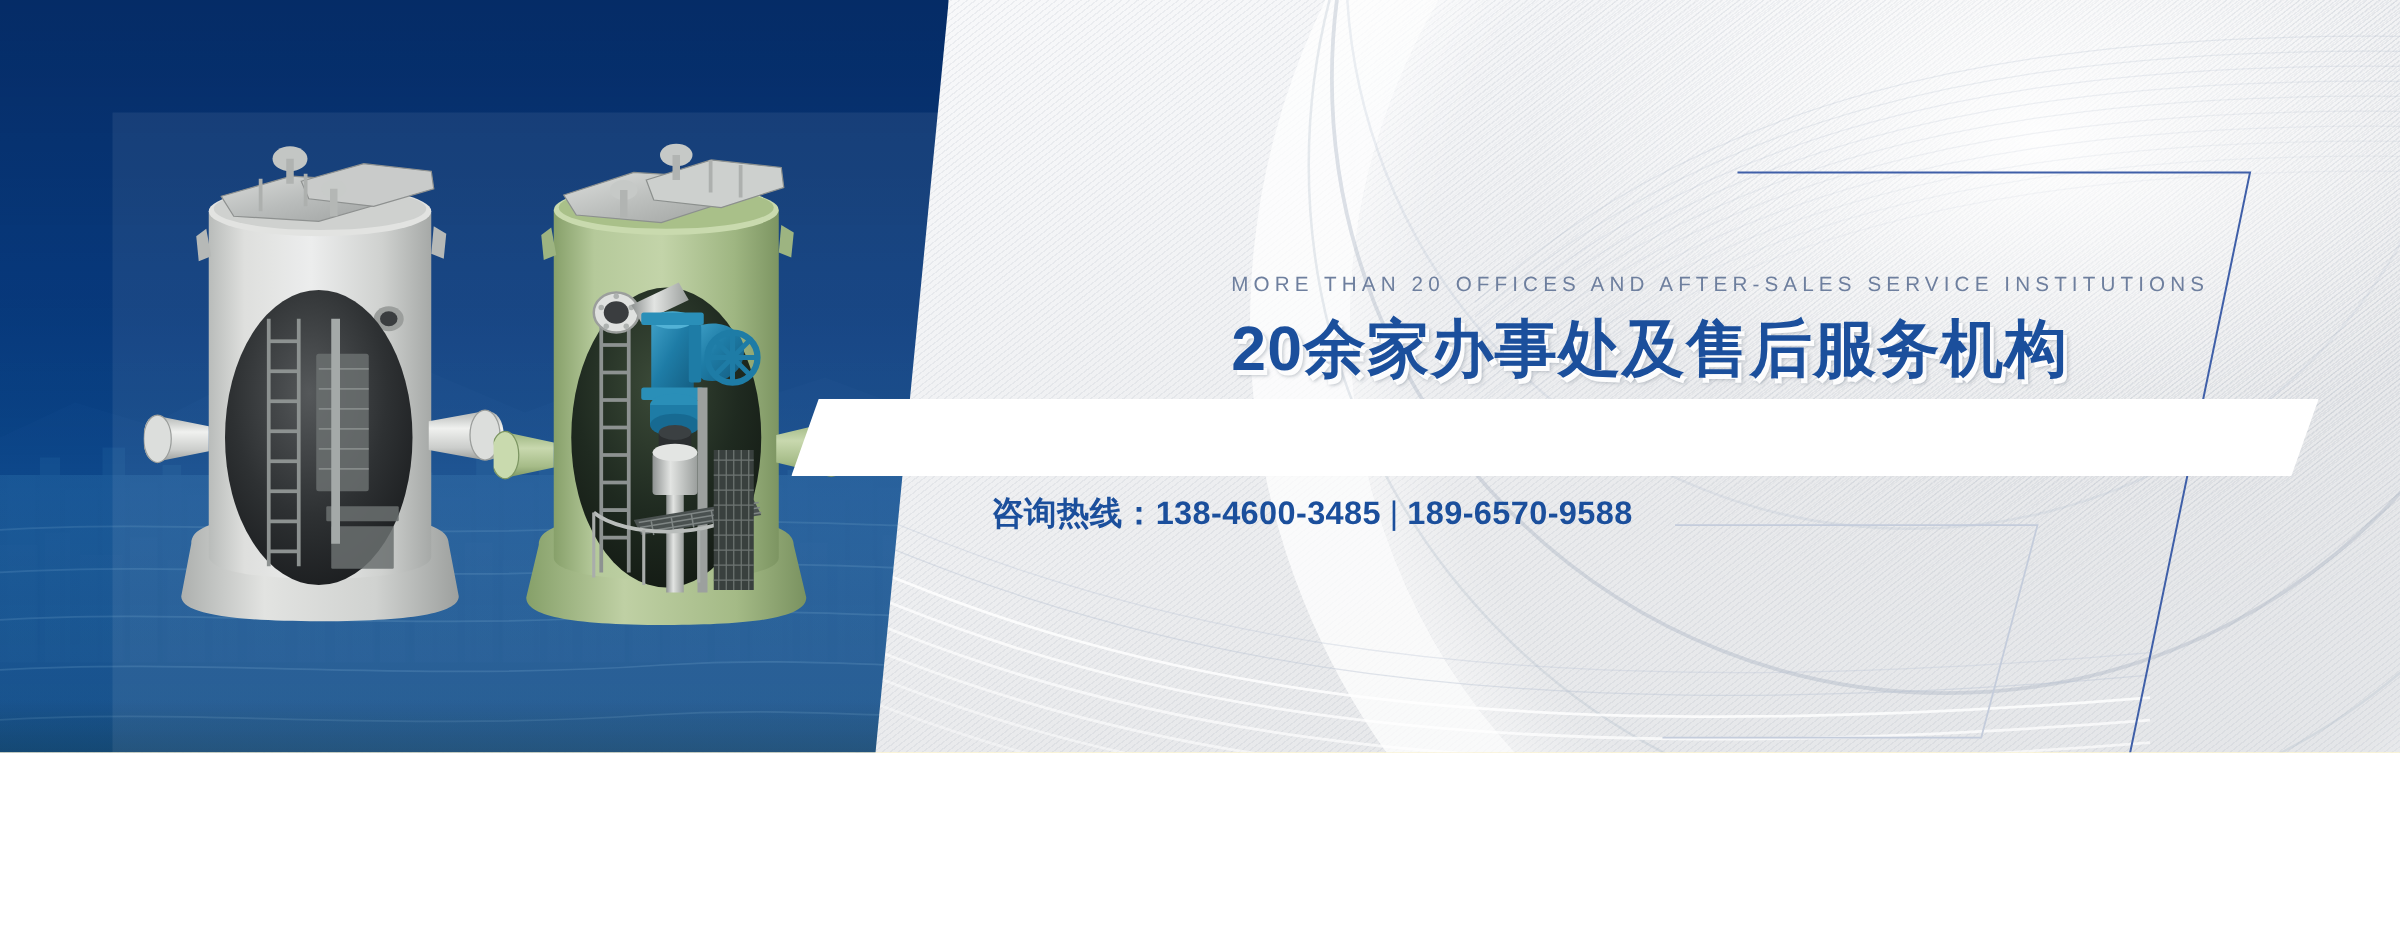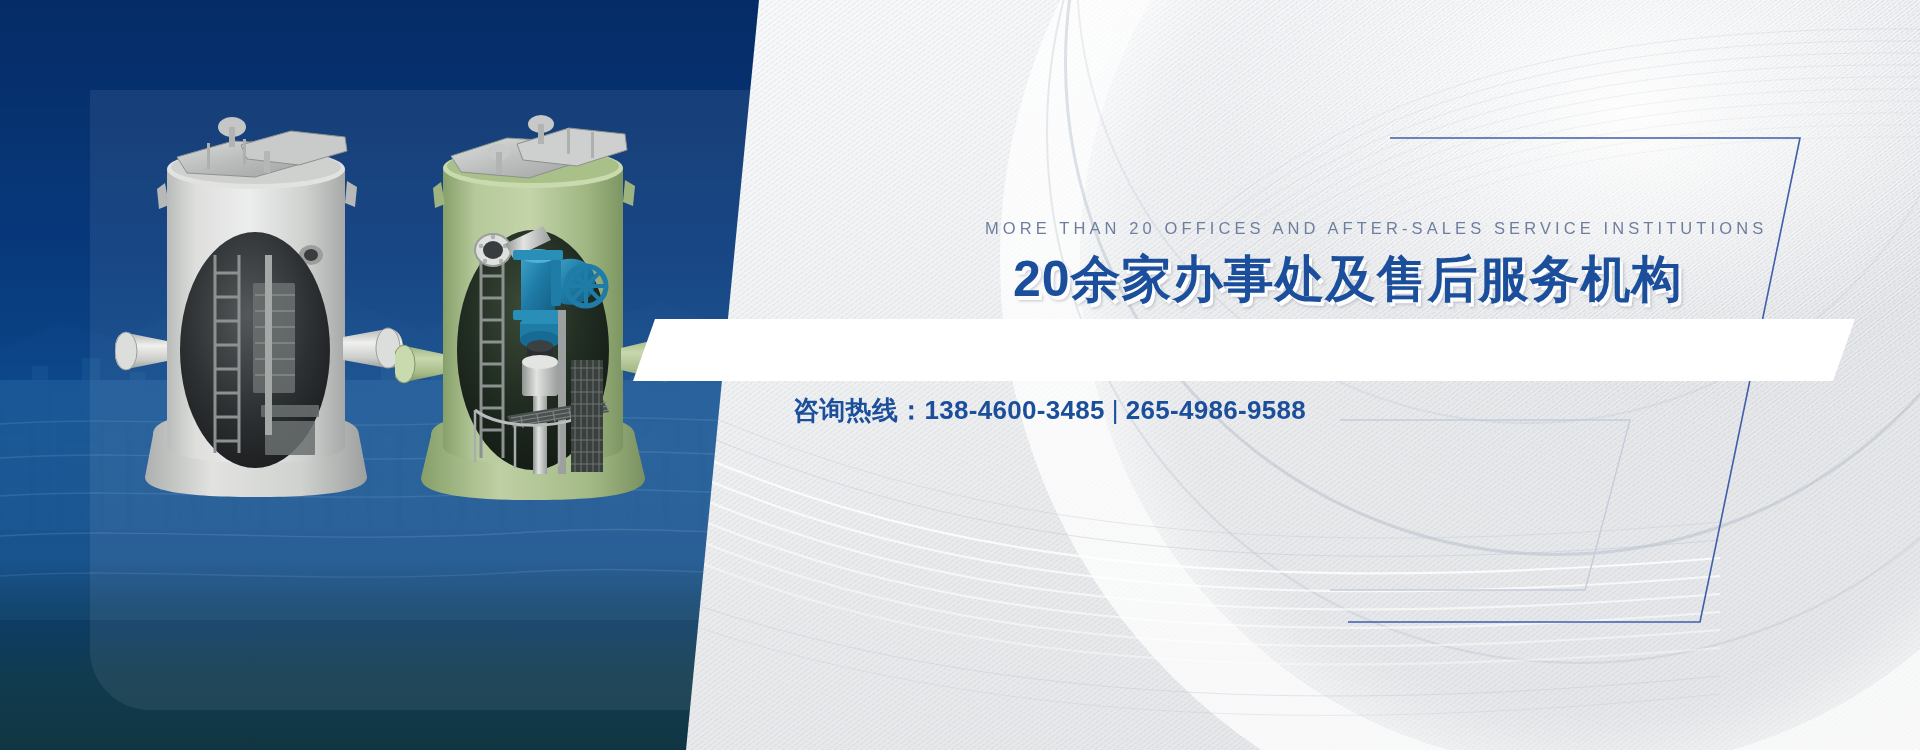--- a/index.html
+++ b/index.html
@@ -1,19 +1,19 @@
 <!DOCTYPE html>
 <html><head>
 <meta charset="utf-8">
 <style>
   html,body{margin:0;padding:0;background:#fff;}
   body{font-family:"Liberation Sans","DejaVu Sans",sans-serif;}
 
   #banner{
-    position:relative;width:1920px;height:750px;overflow:hidden;
+    position:relative;width:1920px;height:602px;overflow:hidden;
     background:#fde047;
   }
 
   
   .right-panel{
     position:absolute;left:0;top:0;width:1920px;height:750px;
     background:
       linear-gradient(160deg,#fdfdfe 0%,#f4f5f7 32%,#e9eaec 62%,#e2e4e7 100%);
   }
   
@@ -109,21 +109,20 @@
   .eyebrow{
     position:absolute;left:985px;top:219px;
     font-size:16.5px;letter-spacing:4.1px;font-weight:400;
     color:#6e7f9e;white-space:nowrap;
   }
   .headline{
     position:absolute;left:985px;top:246px;
     font-size:50px;font-weight:bold;color:#1b4f9c;white-space:nowrap;
     letter-spacing:1px;
     text-shadow:3px 4px 0 rgba(255,255,255,.95), 4px 5px 3px rgba(120,130,145,.45);
-    margin-left:28px;
   }
 
   .provbar{
     position:absolute;left:633px;top:319px;width:1222px;height:62px;
     background:#ffffff;
     clip-path:polygon(22px 0, 1222px 0, 1200px 62px, 0 62px);
     box-shadow:0 2px 6px rgba(90,100,115,.12);
   }
   .provtext{
     position:absolute;left:651px;top:330px;
@@ -539,16 +538,16 @@
     <ellipse cx="270" cy="249" rx="9" ry="16" fill="#9fb882"></ellipse>
   </svg>
 
   <div class="eyebrow">MORE THAN 20 OFFICES AND AFTER-SALES SERVICE INSTITUTIONS</div>
 
   <div class="headline">20余家办事处及售后服务机构</div>
 
   <div class="provbar"></div>
 
   <div class="hotline">
-    <span>咨询热线：</span><span>138-4600-3485</span><span class="sep">|</span><span>265-4986-9588</span>
+    <span>咨询热线：</span><span>138-4600-3485</span><span class="sep">|</span><span>189-6570-9588</span>
   </div>
 
 </div>
 
 </body></html>

